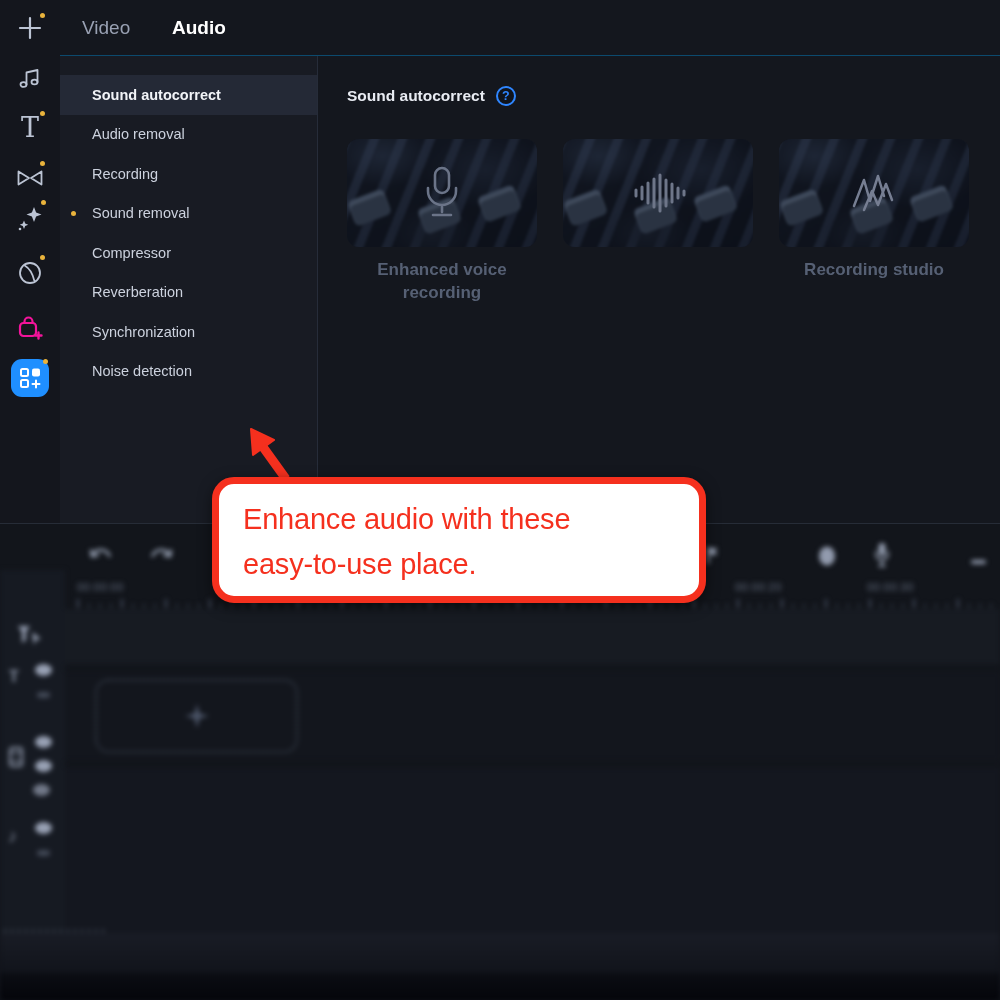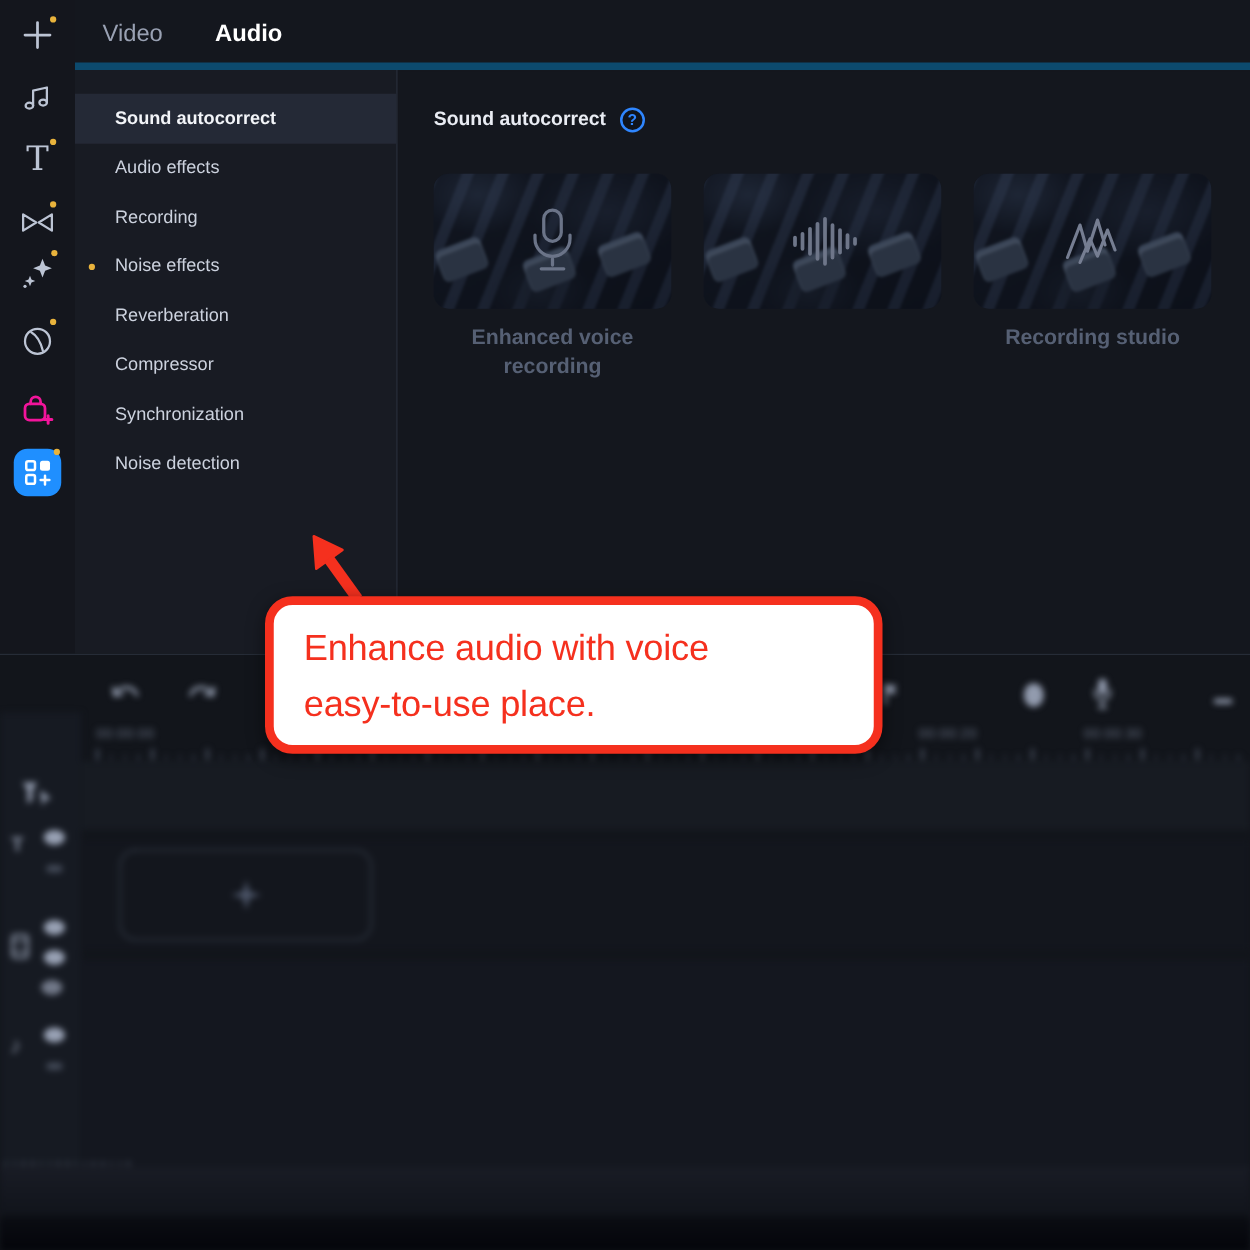--- a/index.html
+++ b/index.html
@@ -20,21 +20,21 @@
   .rail-dot{position:absolute;width:5px;height:5px;border-radius:50%;background:var(--dot-yellow);}
   .rail svg{display:block;}
   .rail-stroke{stroke:#bcc4d4;fill:none;stroke-linecap:round;stroke-linejoin:round;}
   .rail-fill{fill:#bcc4d4;}
   .serif-t{font-family:"DejaVu Serif",serif;font-size:27px;color:#bcc4d4;line-height:1;}
   .store-svg{stroke:var(--store-pink);fill:none;stroke-linecap:round;stroke-linejoin:round;}
   .pkg-btn{width:38px;height:38px;border-radius:11px;background:var(--packages-blue);
            display:flex;align-items:center;justify-content:center;}
 
   
-  .tabbar{position:absolute;left:60px;top:0;right:0;height:56px;border-bottom:6px solid #0c4a6e;}
+  .tabbar{position:absolute;left:60px;top:0;right:0;height:56px;border-bottom:1px solid #0c4a6e;}
   .tab{position:absolute;top:0;height:56px;line-height:56px;font-size:19px;cursor:pointer;}
   .tab-video{left:22px;color:#99a1b3;}
   .tab-audio{left:112px;color:#ffffff;font-weight:700;}
 
   
   .menu{position:absolute;left:60px;top:56px;width:258px;height:467px;background:#181b23;
         border-right:1px solid #262c39;padding-top:19px;}
   .menu-item{position:relative;height:39.5px;display:flex;align-items:center;padding-left:32px;
              font-size:14.5px;color:#ccd2de;cursor:pointer;}
   .menu-item.selected{background:#242936;color:#f2f4f8;font-weight:700;}
@@ -170,34 +170,34 @@
   <div class="tabbar">
     <span class="tab tab-video">Video</span>
     <span class="tab tab-audio">Audio</span>
   </div>
 
   <div class="menu">
     <div class="menu-item selected">
         <span>Sound autocorrect</span>
       </div>
     <div class="menu-item">
-        <span>Audio effects</span>
+        <span>Audio removal</span>
       </div>
     <div class="menu-item">
         <span>Recording</span>
       </div>
     <div class="menu-item">
         <span class="mi-dot"></span>
-        <span>Noise effects</span>
+        <span>Sound removal</span>
+      </div>
+    <div class="menu-item">
+        <span>Compressor</span>
       </div>
     <div class="menu-item">
         <span>Reverberation</span>
-      </div>
-    <div class="menu-item">
-        <span>Compressor</span>
       </div>
     <div class="menu-item">
         <span>Synchronization</span>
       </div>
     <div class="menu-item">
         <span>Noise detection</span>
       </div>
   </div>
 
   <div class="content">
@@ -338,16 +338,16 @@
     <div class="bottom2"></div>
   </div>
 </div>
 
 <div class="tip-layer">
   <svg class="tip-arrow" width="80" height="70" viewBox="0 0 80 70">
     <polygon class="arrow-shape" stroke-width="2" stroke-linejoin="round" points="21,9 44,20 23,35"></polygon>
     <line class="arrow-shape" x1="33" y1="27" x2="56" y2="59" stroke-width="9"></line>
   </svg>
   <div class="tip-box">
-    <span class="tip-line">Enhance audio with voice</span>
+    <span class="tip-line">Enhance audio with these</span>
     <span class="tip-line">easy-to-use place.</span>
   </div>
 </div>
 
 </body></html>

